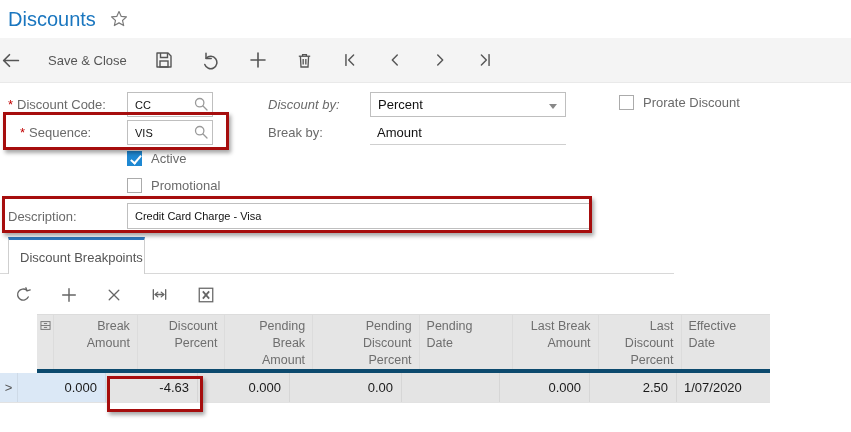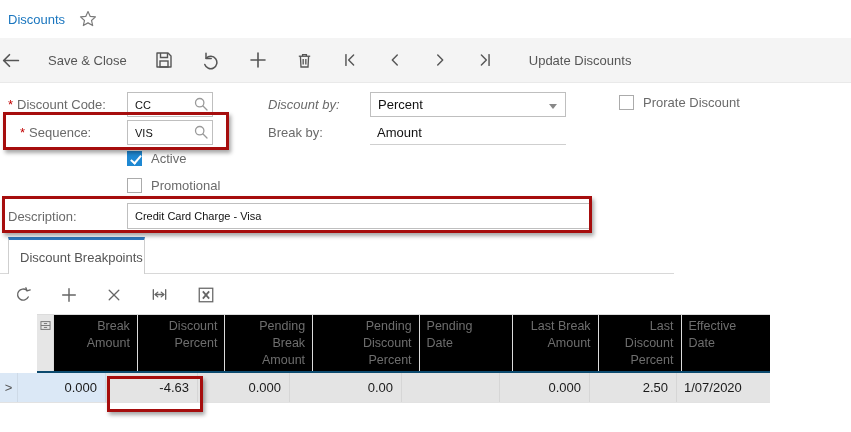--- a/index.html
+++ b/index.html
@@ -1,21 +1,21 @@
 <!DOCTYPE html>
 <html><head>
 <meta charset="utf-8">
 <style>
   * { margin:0; padding:0; box-sizing:border-box; }
   body { font-family:"Liberation Sans", sans-serif; background:#fff; }
   #screen { position:relative; width:851px; height:432px; background:#fff; overflow:hidden; }
 
   
   .titlebar { position:absolute; left:8px; top:5px; height:28px; display:flex; align-items:center; gap:14px; }
-  .page-title { font-size:13px; color:#1a76bf; }
+  .page-title { font-size:20px; color:#1a76bf; }
   .star-btn { display:inline-flex; cursor:pointer; }
 
   
   .toolbar { position:absolute; left:0; top:38px; width:851px; height:45px; background:#f4f4f4;
              border-bottom:1px solid #e9e9e9; display:flex; align-items:center; padding-left:0; gap:27px;
              color:#555; font-size:13px; }
   .tb-btn { display:inline-flex; align-items:center; cursor:pointer; color:#555; white-space:nowrap; }
   .tb-icon svg { display:block; }
 
   
@@ -47,21 +47,21 @@
          border:1px solid #cfcfcf; border-top:3px solid #2f79bd; border-bottom:none; z-index:2;
          display:flex; align-items:center; padding-left:11px; font-size:13px; color:#555; cursor:pointer; }
 
   
   .gridbar { position:absolute; left:0; top:275px; width:851px; height:39px; background:#fff;
              display:flex; align-items:center; padding-left:14px; gap:28px; }
   .gb-btn { display:inline-flex; cursor:pointer; }
 
   
   .grid { position:absolute; left:0; top:314px; width:770px; font-size:13px; }
-  .hrow { display:flex; height:59px; background:#000000; border-top:1px solid #dcdcdc; border-bottom:2px solid #0c4a6e;margin-left:37px; }
+  .hrow { display:flex; height:59px; background:#e5e5e5; border-top:1px solid #dcdcdc; border-bottom:4px solid #0c4a6e;margin-left:37px; }
   .hcell { border-right:1px solid #dcdcdc; padding:3px 7px 0 7px; color:#6e6e6e; font-size:12.5px; line-height:17px; overflow:hidden; }
   .hcell.num { text-align:right; }
   .hcell.sel { background:#e6e6e6; display:flex; align-items:flex-start; justify-content:center; padding:4px 0 0 0; }
   .drow { display:flex; height:30px; border-bottom:1px solid #e2e2e2; }
   .dcell { display:flex; align-items:center; border-right:1px solid rgba(0,0,0,0.06); color:#1a1a1a; }
   .dcell.num { justify-content:flex-end; padding-right:8px; }
   .dcell.txt { justify-content:flex-start; padding-left:7px; }
   .dcell.blue { background:#dbe8f6; }
   .dcell.gray { background:#e4e4e4; }
   .dcell.sel  { background:#dbe8f6; justify-content:center; color:#555; cursor:pointer; }
@@ -130,21 +130,20 @@
       <svg width="18" height="18" viewBox="0 0 20 20" fill="none" stroke="#555" stroke-width="1.6" stroke-linecap="round" stroke-linejoin="round">
           <path d="M7.5 4.5 L13 10 l-5.5 5.5"></path>
         </svg>
     </span>
     <span class="tb-btn tb-icon">
       <svg width="18" height="18" viewBox="0 0 20 20" fill="none" stroke="#555" stroke-width="1.6" stroke-linecap="round" stroke-linejoin="round">
           <path d="M6 4.5 L11.5 10 L6 15.5"></path>
           <path d="M14.5 4 V16"></path>
         </svg>
     </span>
-    <span class="tb-btn" style="margin-left:8px">Update Discounts</span>
   </div>
 
   <div class="lbl" style="left:8px; top:97px;"><span class="req">*</span><span>Discount Code:</span></div>
   <input class="txtinput" style="left: 127px; top: 92px; width: 86px; height: 25px;" value="CC">
   <span class="mag" style="left:193px; top:96px;">
     <svg width="16" height="16" viewBox="0 0 16 16" fill="none" stroke="#9a9a9a" stroke-width="1.3">
         <circle cx="6.7" cy="6.7" r="4.2"></circle>
         <path d="M10 10 L14 14" stroke-linecap="round"></path>
       </svg>
   </span>

